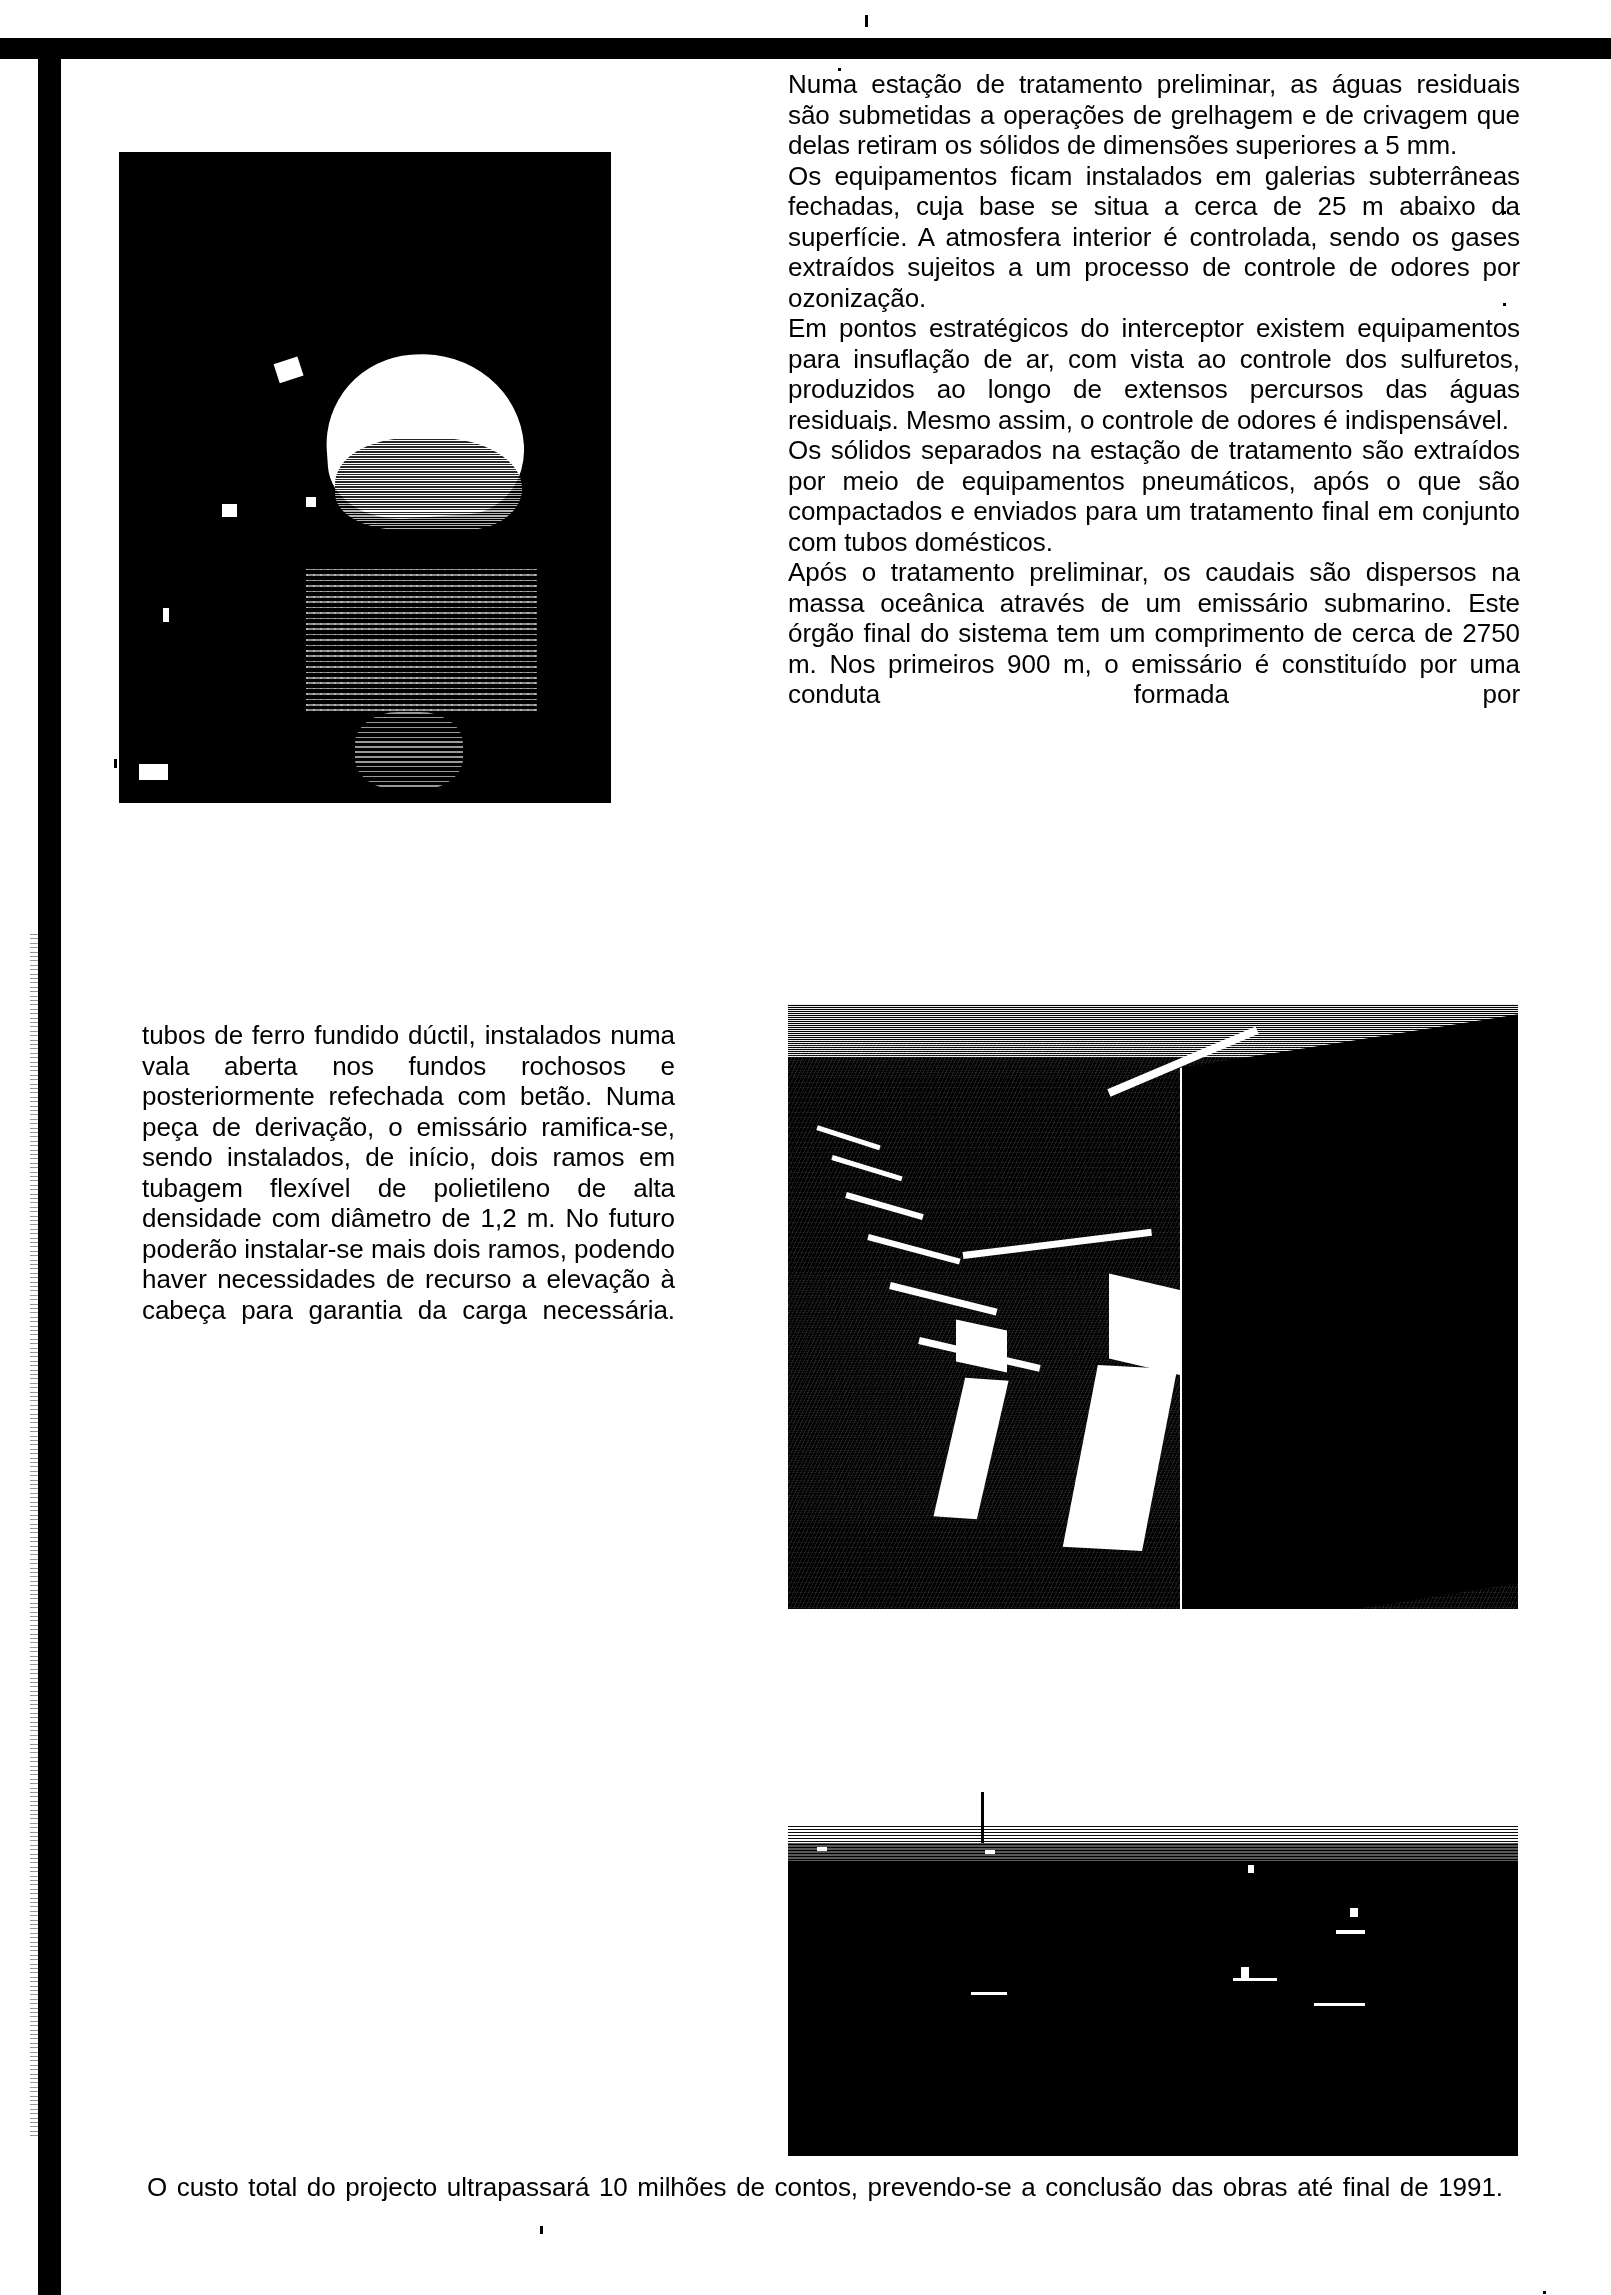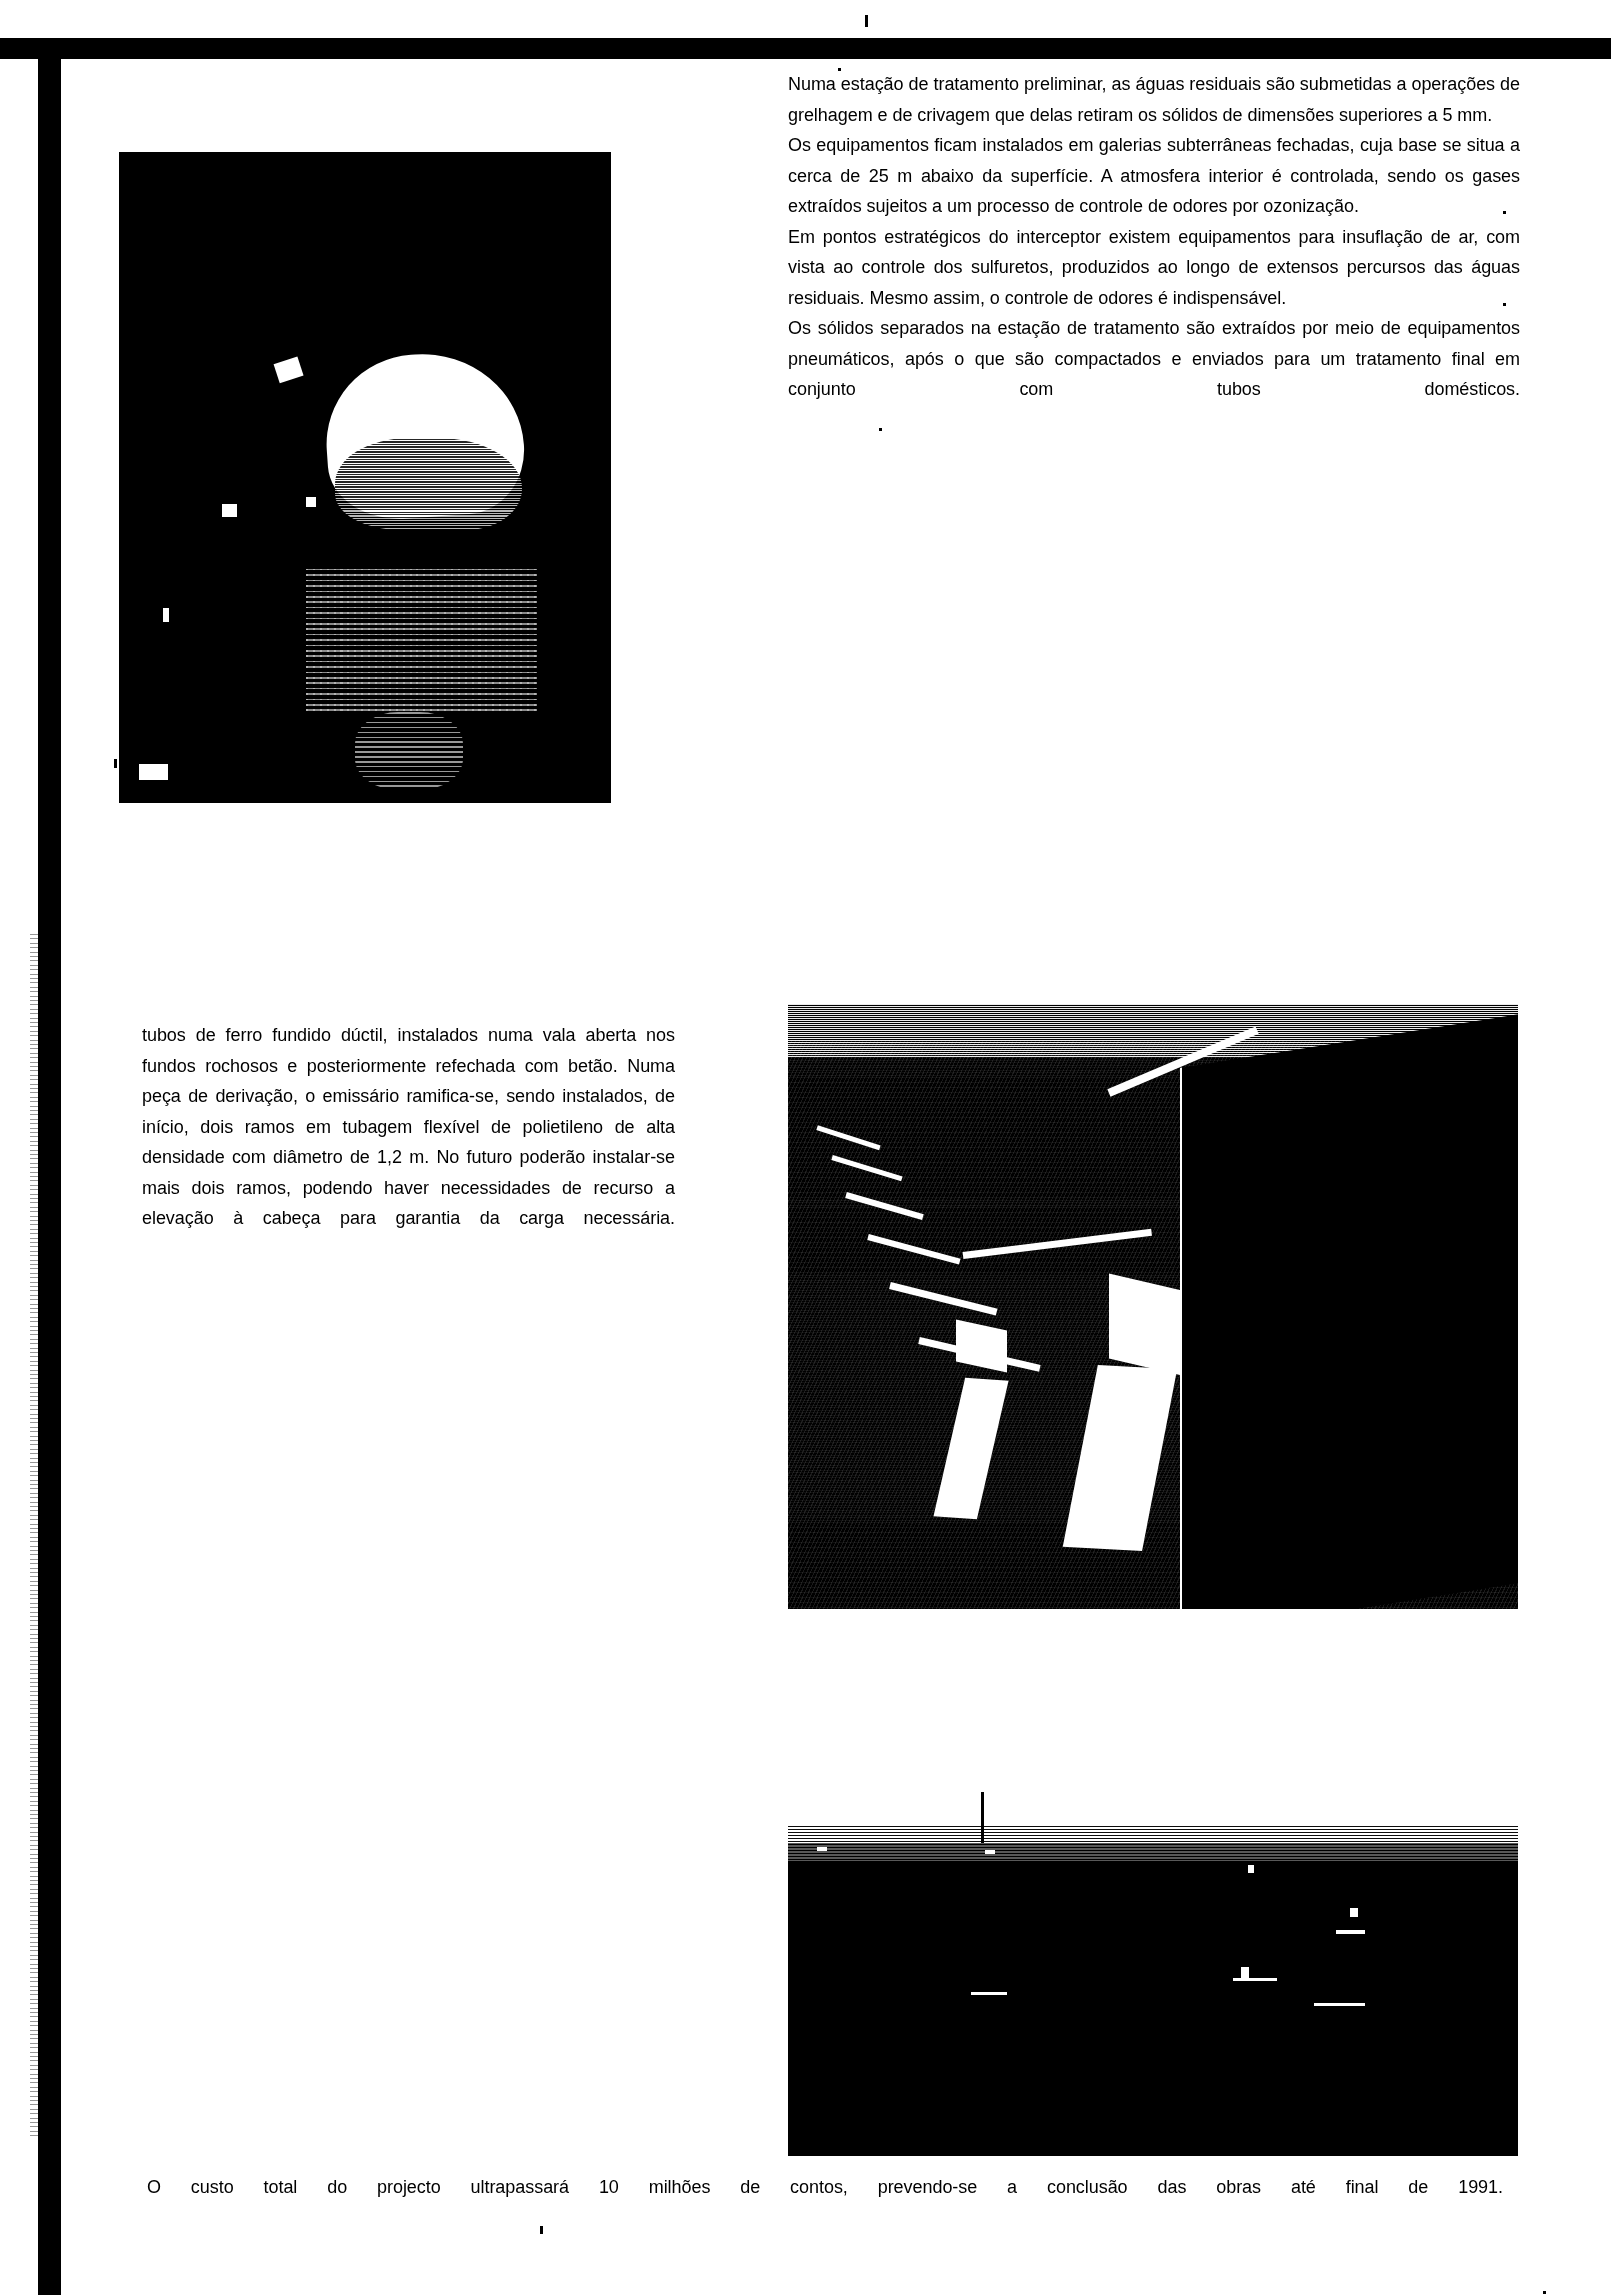--- a/index.html
+++ b/index.html
@@ -41,21 +41,21 @@
     opacity: .55;
   }
   .speck {
     position: absolute;
     background: #000;
   }
 
   
   .col-text {
     position: absolute;
-    font-size: 18px;
+    font-size: 26px;
     line-height: 30.5px;
     text-align: justify;
     text-justify: inter-word;
     letter-spacing: -0.05px;
   }
   .col-text p {
     margin: 0;
   }
   .col-text p.gap {
     margin-top: 29.5px;
@@ -294,20 +294,21 @@
     <div class="lamp" style="left:25%;top:55%;width:5%;height:0.7%;"></div>
     <div class="lamp" style="left:72%;top:58%;width:7%;height:0.8%;"></div>
     <div class="lamp" style="left:27%;top:16%;width:1.4%;height:0.9%;"></div>
   </div>
 
   <div class="col-text" id="right-col">
     <p>Numa estação de tratamento preliminar, as águas residuais são submetidas a operações de grelhagem e de crivagem que delas retiram os sólidos de dimensões superiores a 5 mm.</p>
     <p>Os equipamentos ficam instalados em galerias subterrâneas fechadas, cuja base se situa a cerca de 25 m abaixo da superfície. A atmosfera interior é controlada, sendo os gases extraídos sujeitos a um processo de controle de odores por ozonização.</p>
     <p>Em pontos estratégicos do interceptor existem equipamentos para insuflação de ar, com vista ao controle dos sulfuretos, produzidos ao longo de extensos percursos das águas residuais. Mesmo assim, o controle de odores é indispensável.</p>
     <p>Os sólidos separados na estação de tratamento são extraídos por meio de equipamentos pneumáticos, após o que são compactados e enviados para um tratamento final em conjunto com tubos domésticos.</p>
+    <p>Após o tratamento preliminar, os caudais são dispersos na massa oceânica através de um emissário submarino. Este órgão final do sistema tem um comprimento de cerca de 2750 m. Nos primeiros 900 m, o emissário é constituído por uma conduta formada por</p>
   </div>
 
   <div class="col-text" id="left-col">
     <p>tubos de ferro fundido dúctil, instalados numa vala aberta nos fundos rochosos e posteriormente refechada com betão. Numa peça de derivação, o emissário ramifica-se, sendo instalados, de início, dois ramos em tubagem flexível de polietileno de alta densidade com diâmetro de 1,2 m. No futuro poderão instalar-se mais dois ramos, podendo haver necessidades de recurso a elevação à cabeça para garantia da carga necessária.</p>
   </div>
 
   <div class="col-text" id="bottom-col">
     <p>O custo total do projecto ultrapassará 10 milhões de contos, prevendo-se a conclusão das obras até final de 1991.</p>
   </div>
 

